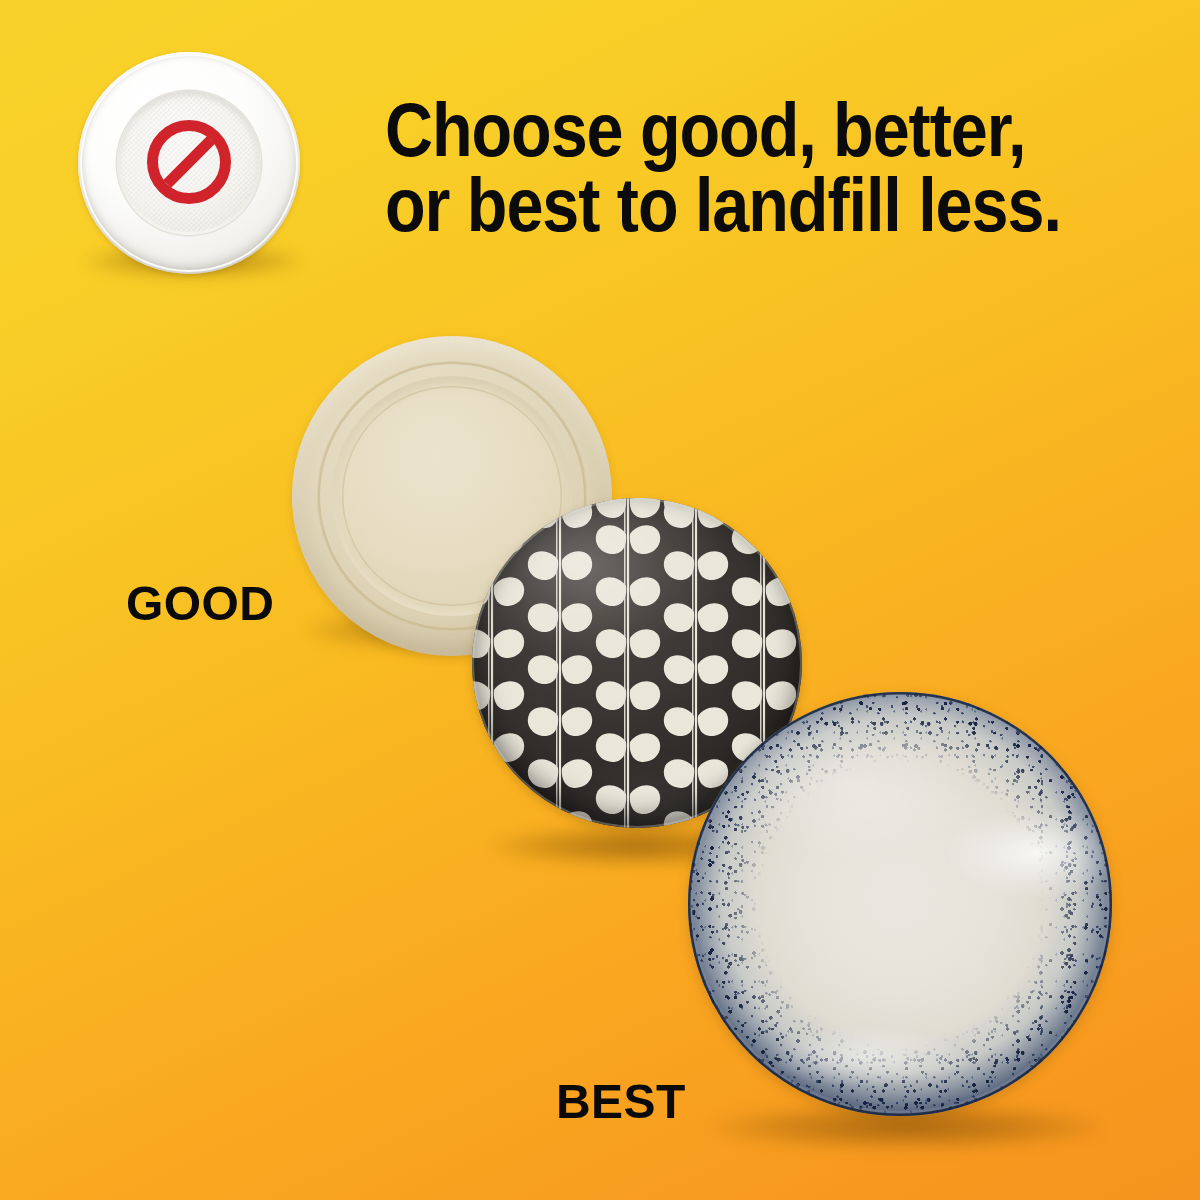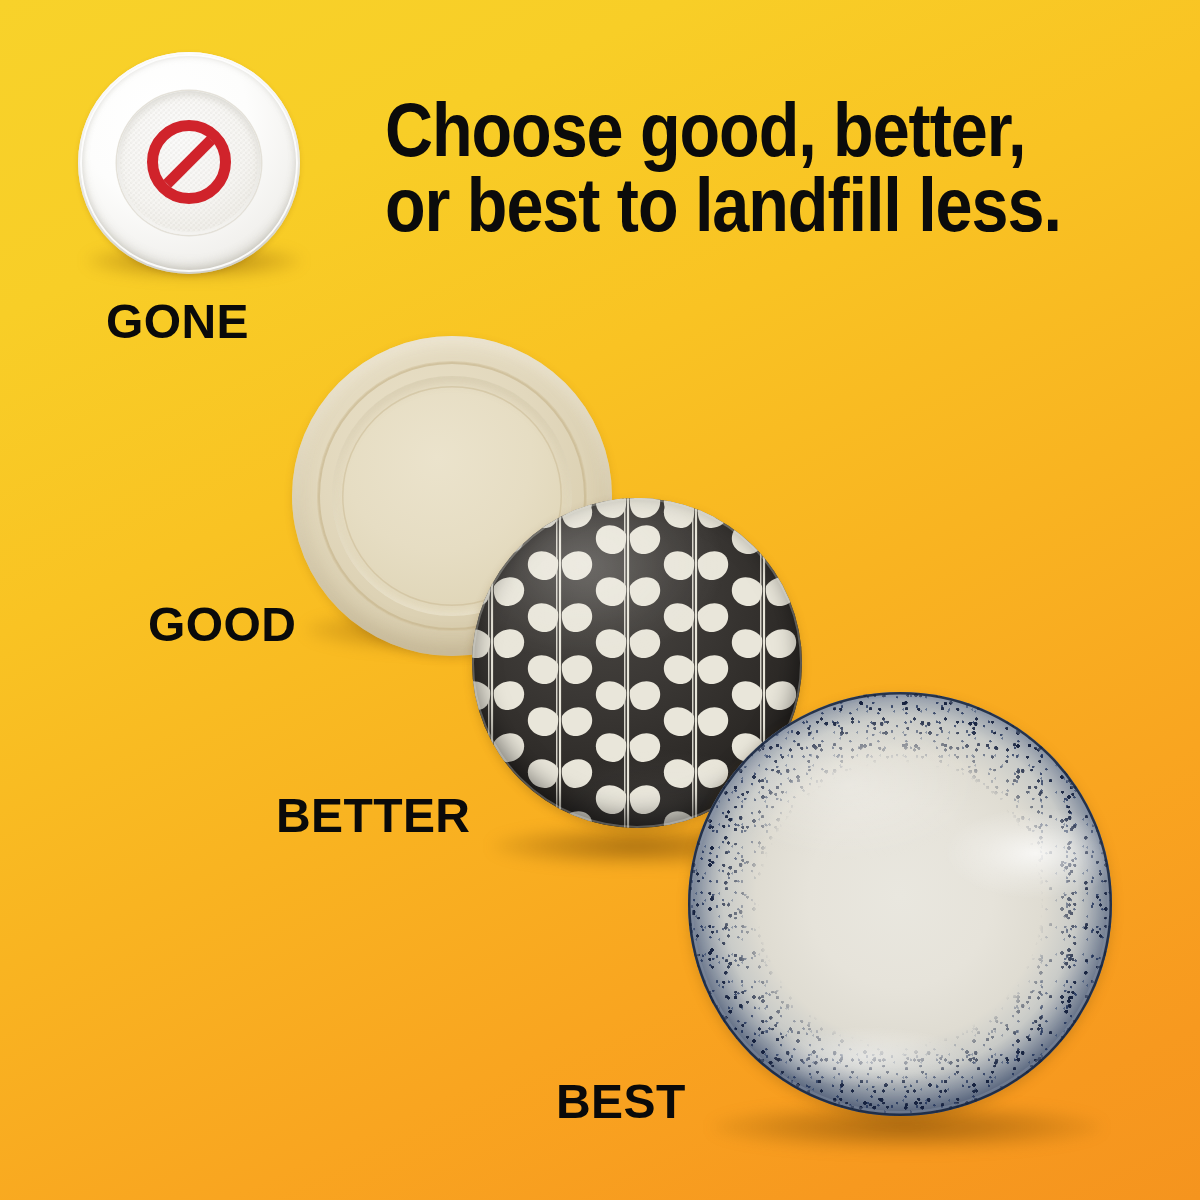--- a/index.html
+++ b/index.html
@@ -46,21 +46,21 @@
   .tier-label {
     position:absolute;
     color:#0A0A0A;
     font-weight:700;
     font-size:48px;
     letter-spacing:0.4px;
     line-height:1;
     white-space:nowrap;
   }
   #label-gone   { left:106px; top:298px; }
-  #label-good   { left:126px; top:601px;margin-left:22px; }
+  #label-good   { left:126px; top:580px; }
   #label-better { left:276px; top:792px; }
   #label-best   { left:556px; top:1078px; }
 
   
   .plate { position:absolute; border-radius:50%; }
 
   .plate-shadow {
     position:absolute;
     border-radius:50%;
     background:radial-gradient(ellipse at center,
@@ -335,21 +335,20 @@
   <div class="plate" id="plate-gone">
     <div class="pg-body"></div>
     <div class="pg-bead"></div>
     <div class="pg-rim-outer"></div>
     <div class="pg-ring"></div>
     <div class="pg-texture"></div>
     <div id="no-sign">
       <div class="slash"></div>
     </div>
   </div>
-  <div class="tier-label" id="label-gone">GONE</div>
 
   <div class="plate-shadow" id="shadow-good"></div>
   <div class="plate" id="plate-good">
     <div class="pp-body"></div>
     <div class="pp-flutes"></div>
     <div class="pp-rimline"></div>
     <div class="pp-well"></div>
     <div class="pp-well2"></div>
   </div>
   <div class="tier-label" id="label-good">GOOD</div>
@@ -426,21 +425,20 @@
             <use href="#leafpair" y="192"></use>
             <use href="#leafpair" y="244"></use>
           <use href="#leafpair" y="296"></use>
             <use href="#leafpair" y="348"></use>
         </g>
       </g>
     </svg>
     <div class="pb-gloss"></div>
     <div class="pb-edge"></div>
   </div>
-  <div class="tier-label" id="label-better">BETTER</div>
 
   <div class="plate-shadow" id="shadow-best"></div>
   <div class="plate" id="plate-best">
     <div class="pbs-body"></div>
     <div class="pbs-speckle"></div>
     <div class="pbs-gloss"></div>
     <div class="pbs-edge"></div>
   </div>
   <div class="tier-label" id="label-best">BEST</div>
 

